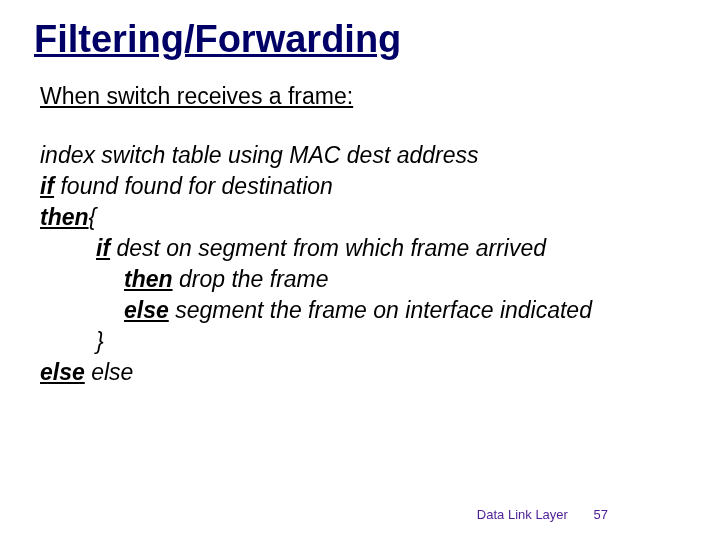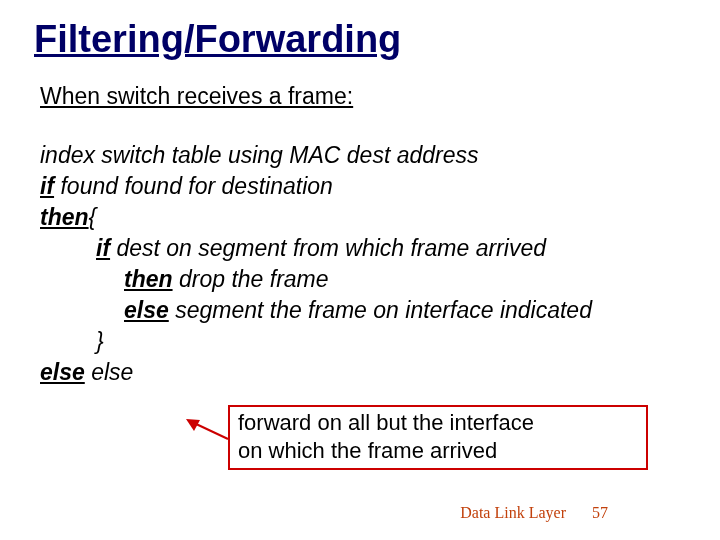--- a/index.html
+++ b/index.html
@@ -7,21 +7,21 @@
   .title{font-size:38px;font-weight:bold;text-decoration:underline;color:#000066;margin:0 0 22px 0;}
   .subhead{font-size:23px;text-decoration:underline;margin:0 0 30px 6px;}
   .code{font-size:23px;line-height:1.35;margin-left:6px;font-style:italic;}
   .code .kw{text-decoration:underline;font-weight:bold;}
   .i1{}
   .i2{margin-left:56px;}
   .i3{margin-left:84px;}
   .callout-wrap{position:absolute;left:228px;top:405px;}
   .callout{border:2px solid #cc0000;padding:2px 8px 4px 8px;font-size:22px;line-height:1.25;width:400px;}
   .arrow{position:absolute;left:-42px;top:14px;}
-  .footer{position:absolute;right:24px;bottom:18px;font-family:Liberation Serif, serif;font-size:16px;color:#c2410c;}
+  .footer{position:absolute;right:24px;bottom:18px;font-family:Liberation Sans, sans-serif;font-size:13px;color:#4c1d95;}
   .footer .pg{margin-left:22px;}
 </style>
 </head>
 <body>
 
 <div class="slide">
 
   <div class="title">Filtering/Forwarding</div>
 
   <div class="subhead">When switch receives a frame:</div>
@@ -51,29 +51,19 @@
 
     <div class="i2">
       <span>}</span>
     </div>
 
     <div class="i1">
       <span class="kw">else</span><span> else</span>
     </div>
   </div>
 
-  <div class="callout-wrap">
-    <svg class="arrow" width="44" height="24">
-      <line x1="42" y1="20" x2="8" y2="4" stroke="#cc0000" stroke-width="2"></line>
-      <polygon points="0,0 14,1 8,12" fill="#cc0000"></polygon>
-    </svg>
-    <div class="callout">
-      <div>forward on all but the interface</div>
-      <div>on which the frame arrived</div>
-    </div>
-  </div>
 
   <div class="footer">
     <span>Data Link Layer</span>
     <span class="pg">57</span>
   </div>
 
 </div>
 
 </body></html>

